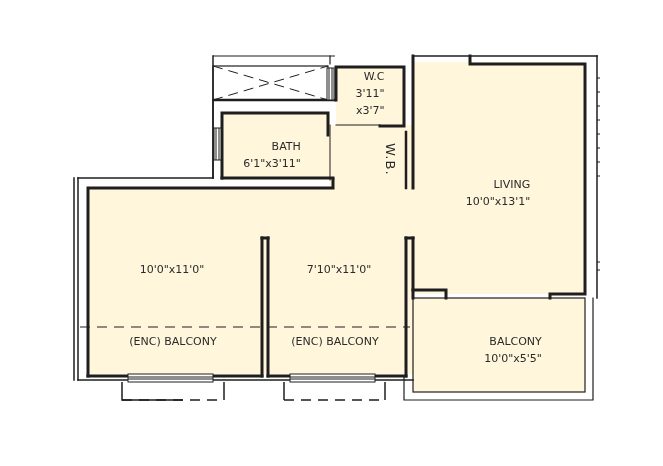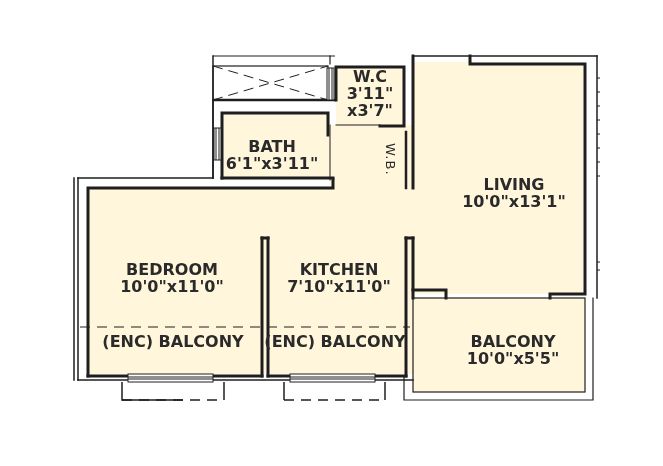--- a/index.html
+++ b/index.html
@@ -1,18 +1,18 @@
 <!DOCTYPE html>
 <html><head>
 <meta charset="utf-8">
 <style>
   html, body { margin: 0; padding: 0; background: #ffffff; }
   body { width: 663px; height: 466px; position: relative; overflow: hidden; font-family: "DejaVu Sans", sans-serif; }
   svg { position: absolute; left: 0; top: 0; }
-  .lbl { position: absolute; text-align: center; color: #2a2a2a; font-size: 16px; line-height: 17px; white-space: nowrap; transform: translateX(-50%); font-weight: bold; }
+  .lbl { position: absolute; text-align: right; color: #2a2a2a; font-size: 11px; line-height: 17px; white-space: nowrap; transform: translateX(-50%); }
   .vert { position: absolute; color: #2a2a2a; font-size: 13px; transform: rotate(90deg); transform-origin: left top; white-space: nowrap; letter-spacing: 1px; }
 </style>
 </head>
 <body>
 
 <svg width="663" height="466" viewBox="0 0 663 466">
 
   <g fill="#fff6dc">
     <rect x="88" y="188" width="325" height="186"></rect>
     <rect x="413" y="62" width="170" height="232"></rect>
@@ -119,32 +119,30 @@
   <div>x3'7"</div>
 </div>
 
 <div class="lbl" style="left:272px; top:127px;margin-top:11px;">
   <div>BATH</div>
   <div>6'1"x3'11"</div>
 </div>
 
 <div class="vert" style="left:398px; top:143px;">W.B.</div>
 
-<div class="lbl" style="left:498px; top:176px;margin-left:16px;">
+<div class="lbl" style="left:498px; top:176px;">
   <div>LIVING</div>
   <div>10'0"x13'1"</div>
 </div>
 
 <div class="lbl" style="left:172px; top:261px;">
-  <div>BEDROOM</div>
   <div>10'0"x11'0"</div>
 </div>
 
 <div class="lbl" style="left:339px; top:261px;">
-  <div>KITCHEN</div>
   <div>7'10"x11'0"</div>
 </div>
 
 <div class="lbl" style="left:173px; top:333px;">(ENC) BALCONY</div>
 <div class="lbl" style="left:335px; top:333px;">(ENC) BALCONY</div>
 
 <div class="lbl" style="left:497px; top:333px;margin-left:16px;">
   <div>BALCONY</div>
   <div>10'0"x5'5"</div>
 </div>

